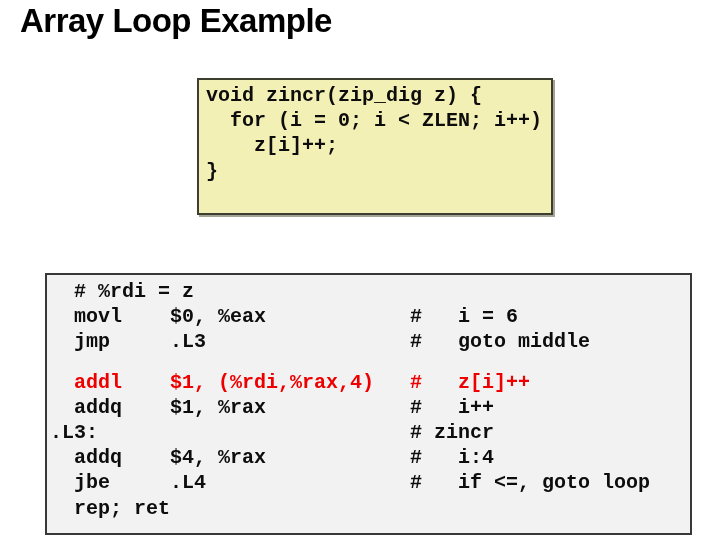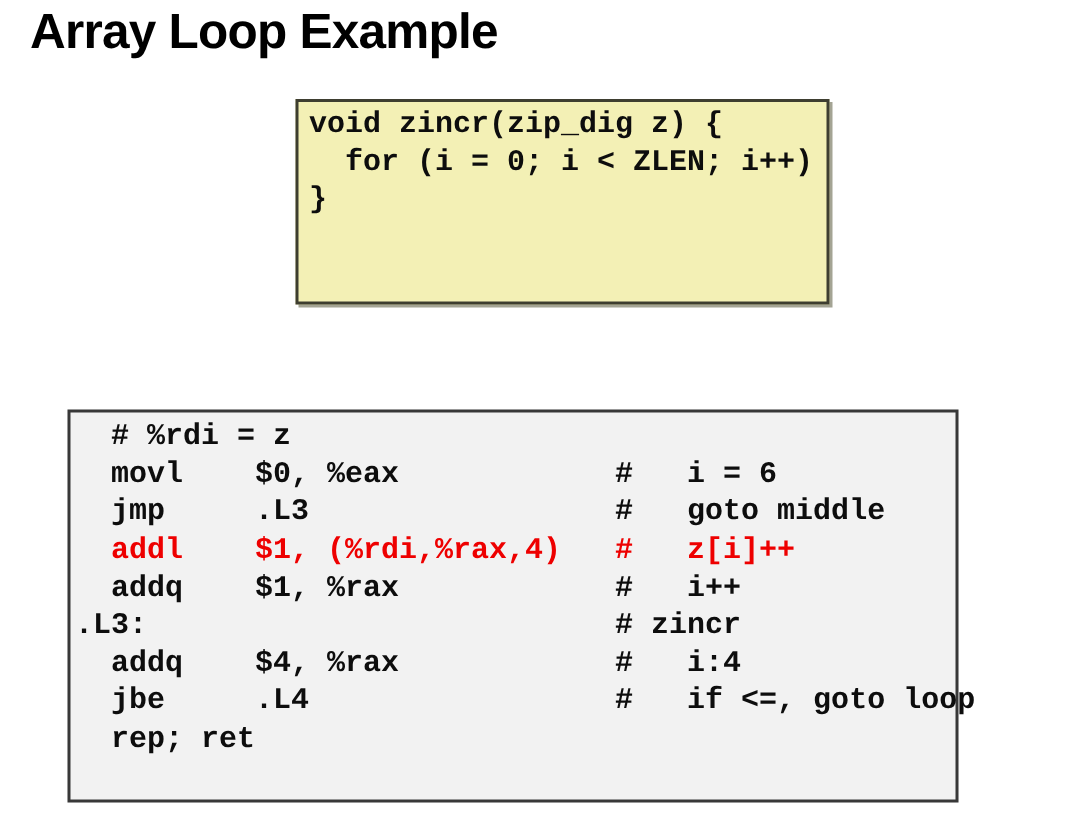--- a/index.html
+++ b/index.html
@@ -27,58 +27,60 @@
     color: #000000;
     white-space: nowrap;
   }
   .code-box {
     position: absolute;
     box-sizing: border-box;
     border: 2px solid #3e3e30;
   }
   #c-code-box {
     left: 197px;
-    top: 66px;
+    top: 78px;
     width: 356px;
     height: 137px;
     background: var(--c-bg, #f3f0b5);
     box-shadow: 2px 2px 0 rgba(90, 90, 60, 0.55);
     padding: 3px 0 0 7px;
   }
   #asm-code-box {
     left: 45px;
     top: 273px;
-    width: 594px;
+    width: 647px;
     height: 262px;
     background: var(--asm-bg, #f2f2f2);
     border-color: #383838;
     padding: 4px 0 0 3px;
   }
   .code-line {
     font-family: "Liberation Mono", monospace;
     font-weight: 700;
     font-size: 20px;
     line-height: 25.2px;
     color: #0d0d0d;
     white-space: pre;
   }
   .code-line.hl {
     color: var(--hl, #ee0000);
+    margin-top: 15px;
   }
 </style>
 </head>
 <body>
 
 <div id="slide">
 
   <h1 id="slide-title">Array Loop Example</h1>
 
   <div id="c-code-box" class="code-box">
     <div class="code-line">void zincr(zip_dig z) {</div>
     <div class="code-line">  for (i = 0; i &lt; ZLEN; i++)</div>
+    <div class="code-line">    z[i]++;</div>
     <div class="code-line">}</div>
   </div>
 
   <div id="asm-code-box" class="code-box">
     <div class="code-line asm-line">  # %rdi = z</div>
     <div class="code-line asm-line">  movl    $0, %eax            #   i = 6</div>
     <div class="code-line asm-line">  jmp     .L3                 #   goto middle</div>
     <div class="code-line asm-line hl">  addl    $1, (%rdi,%rax,4)   #   z[i]++</div>
     <div class="code-line asm-line">  addq    $1, %rax            #   i++</div>
     <div class="code-line asm-line">.L3:                          # zincr</div>

